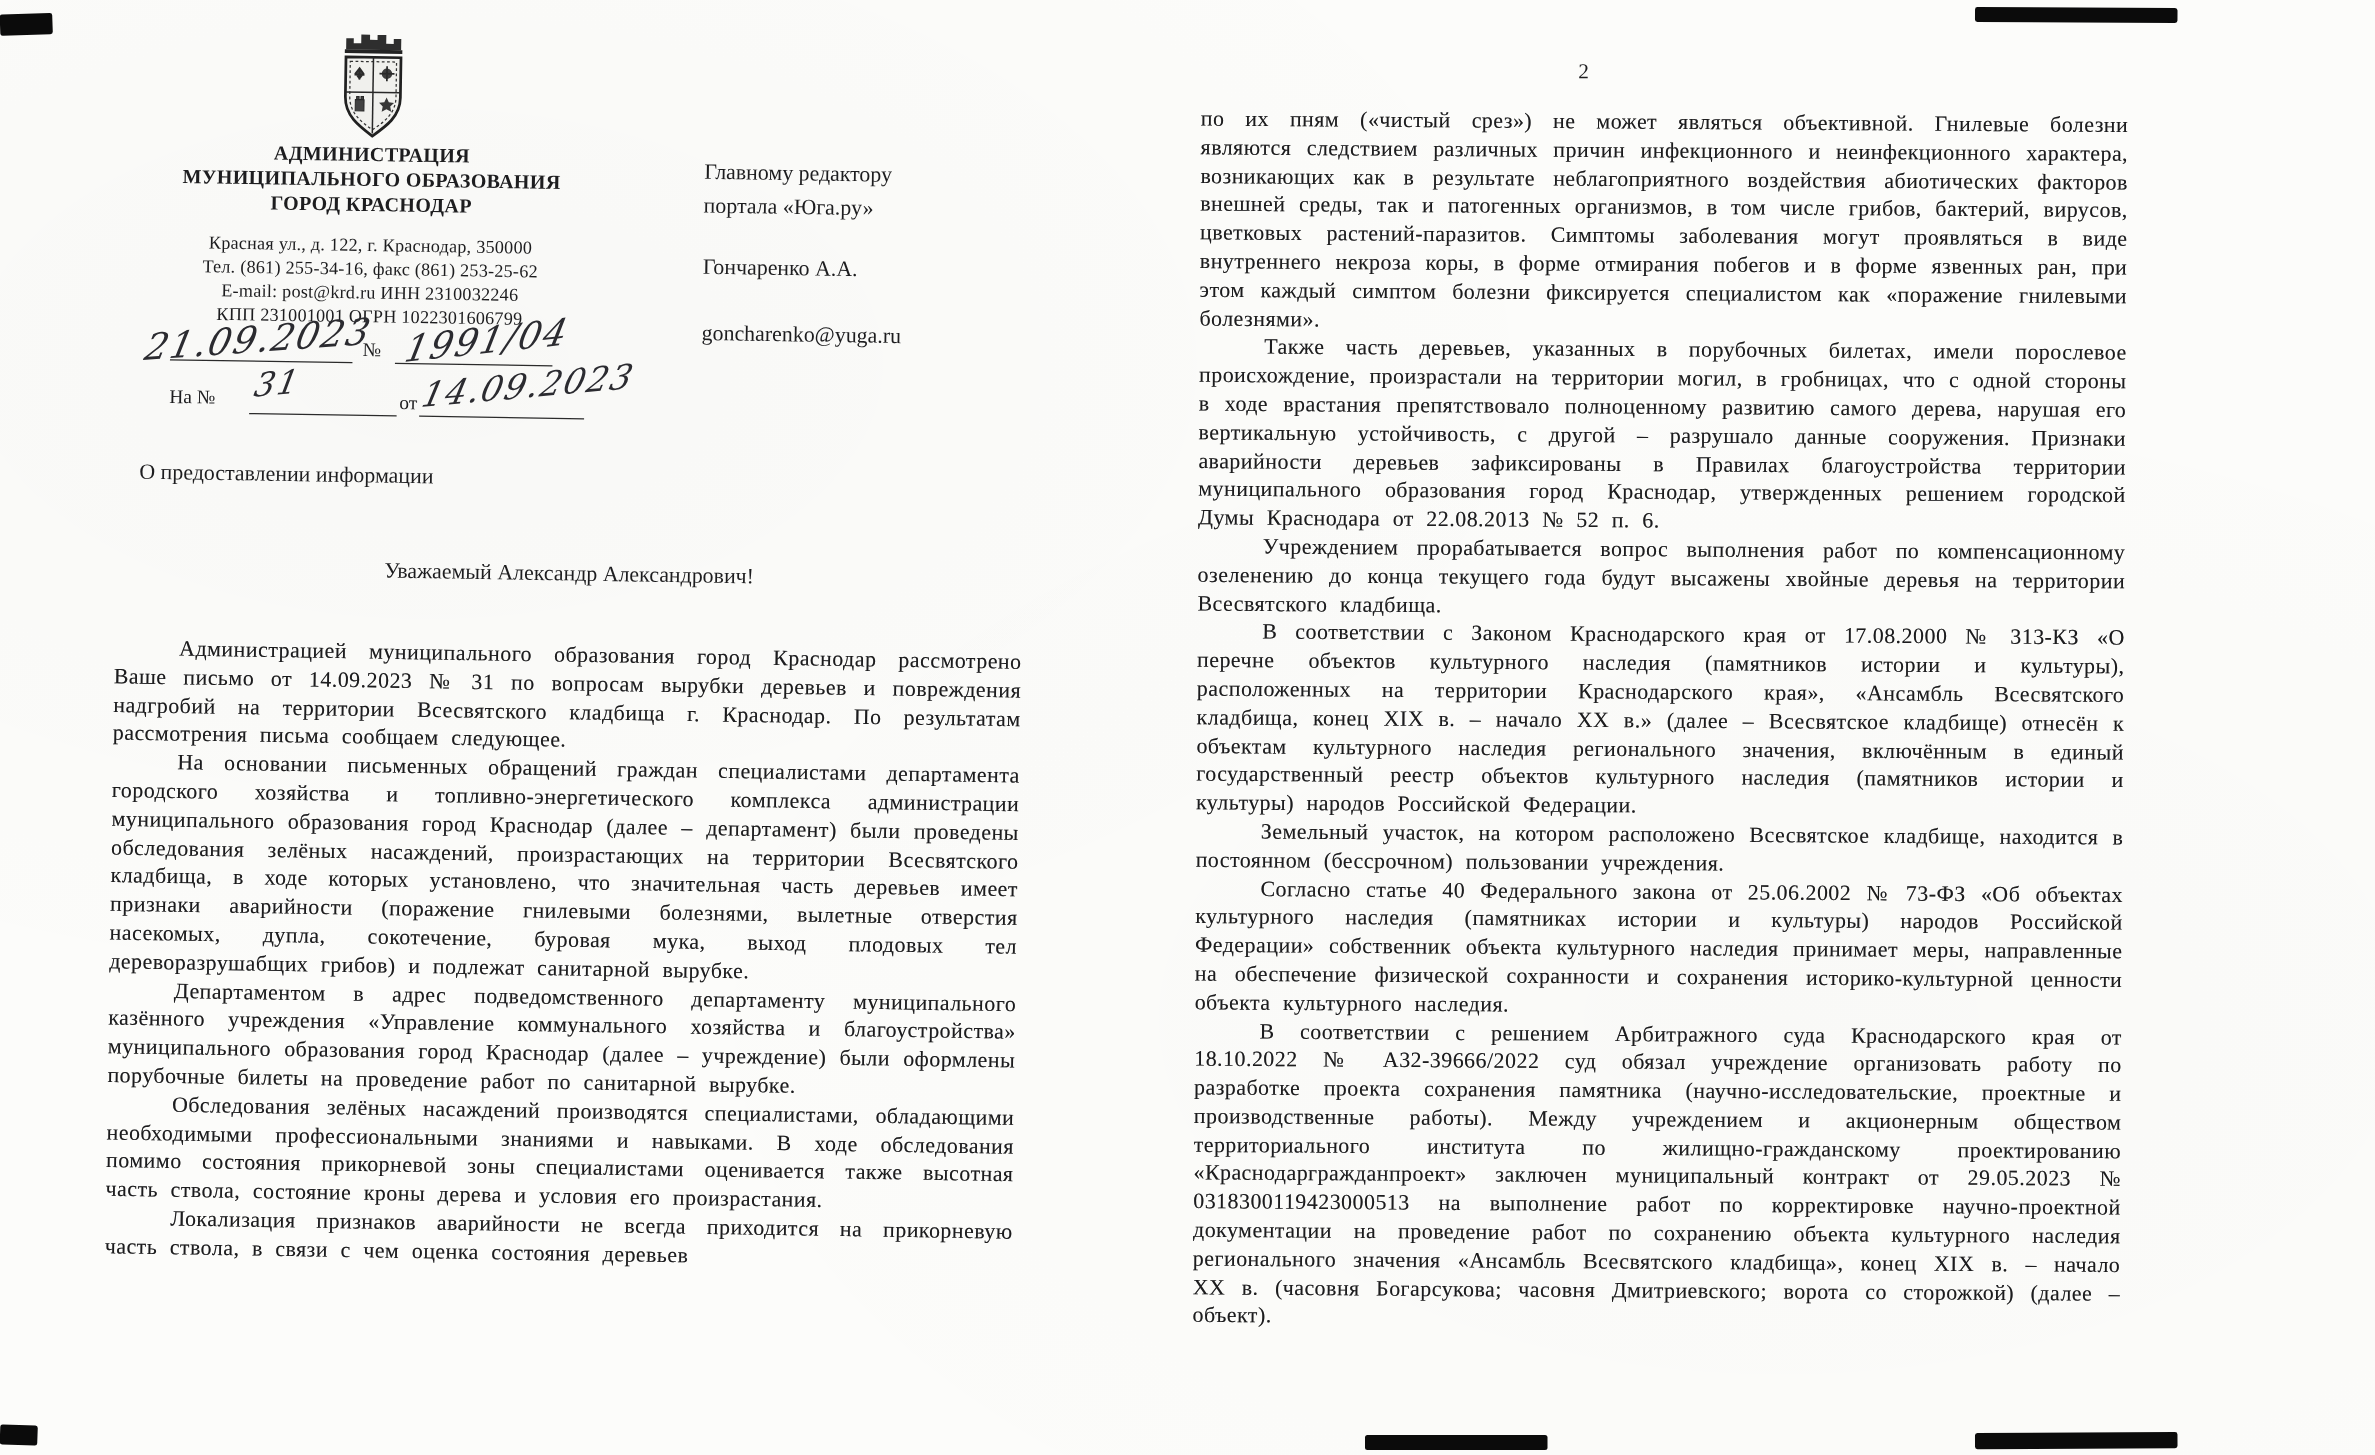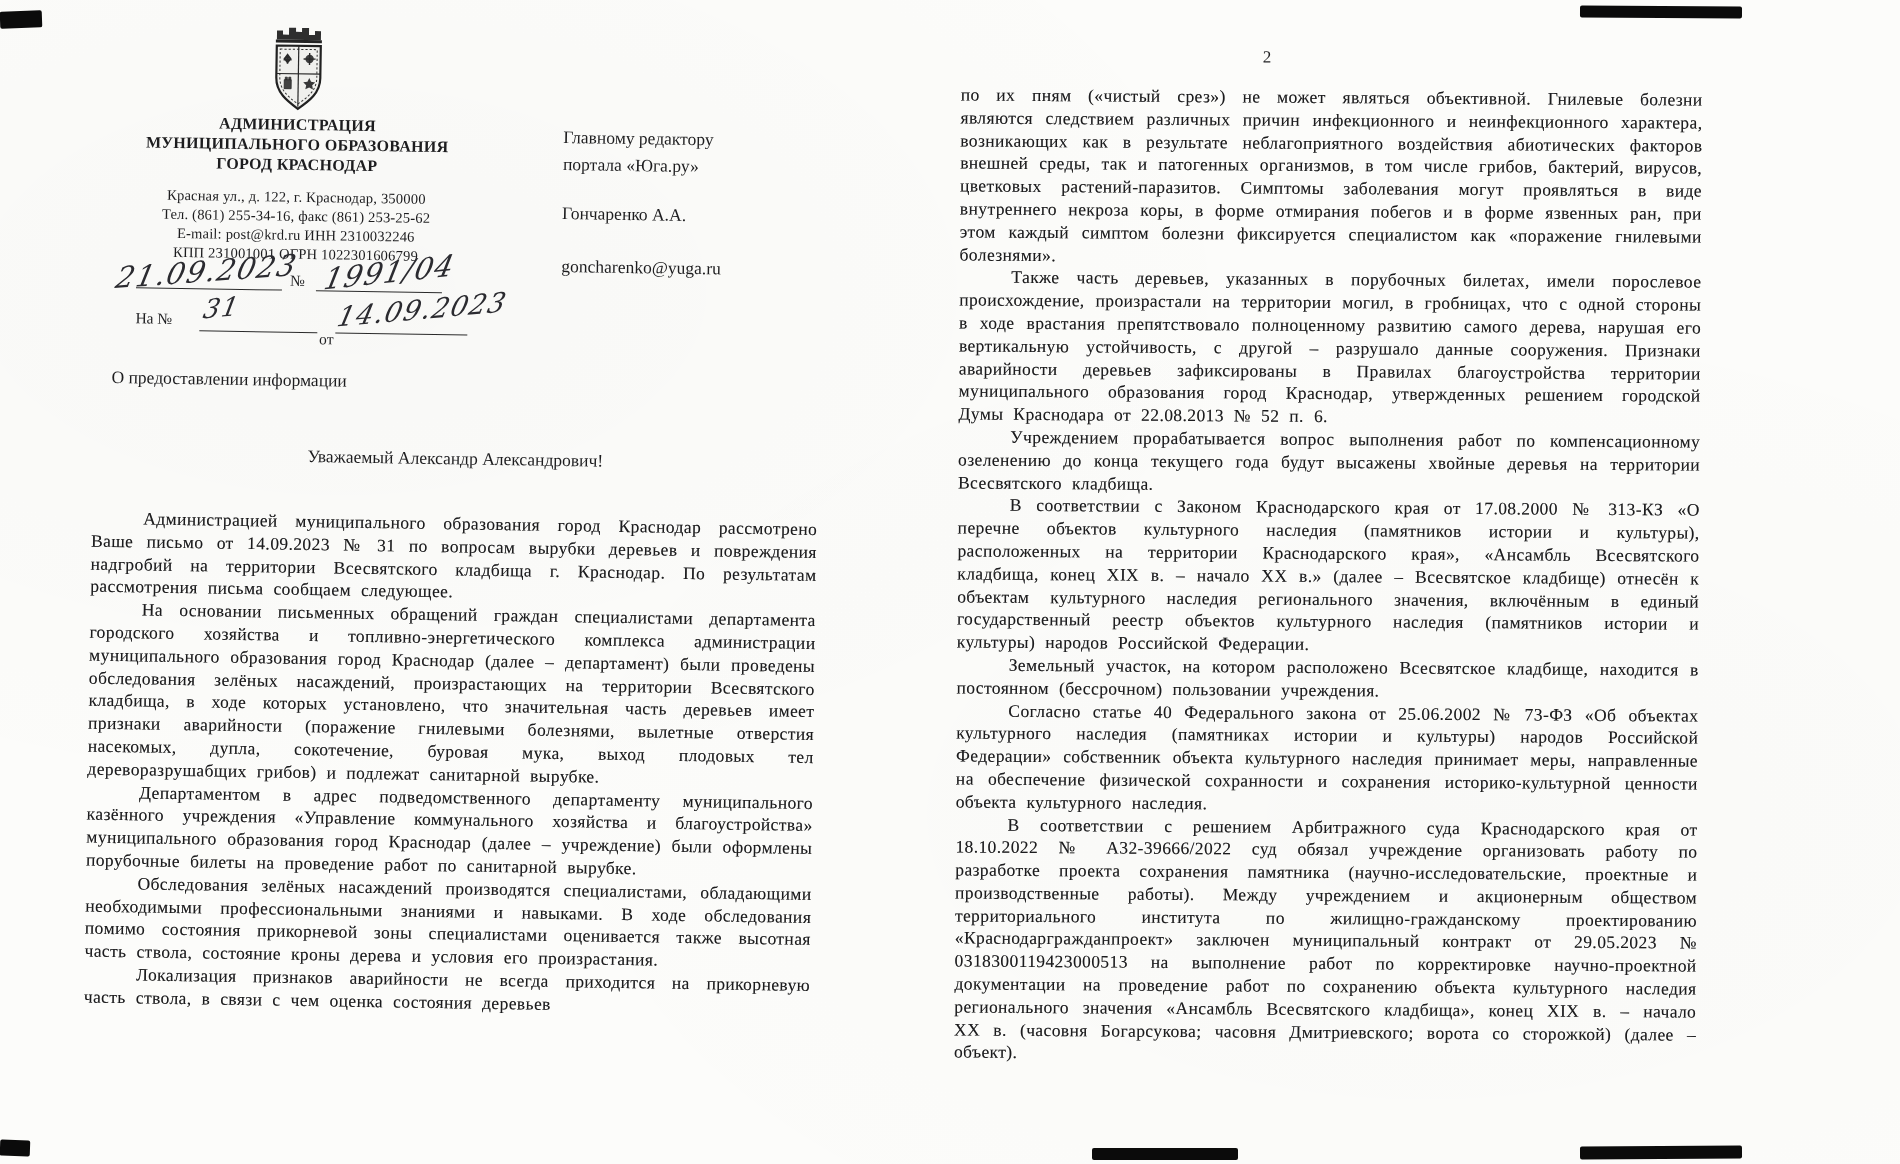--- a/index.html
+++ b/index.html
@@ -26,21 +26,21 @@
   .address{margin-top:13px;font-size:14.5px;line-height:19px;letter-spacing:0.2px;}
   .requisites{position:relative;margin-top:6px;height:96px;text-align:left;font-size:15.5px;}
   .rule{position:absolute;height:0;border-bottom:1.6px solid #2b2b2b;}
   .rule-a{left:36px;top:20px;width:146px;}
   .rule-b{left:216px;top:20px;width:126px;}
   .rule-c{left:100px;top:62px;width:118px;}
   .rule-d{left:236px;top:62px;width:132px;}
   .req-label{position:absolute;color:#1d1d1f;}
   .lbl-no{left:190px;top:2px;}
   .lbl-na{left:36px;top:42px;}
-  .lbl-ot{left:220px;top:60px;}
+  .lbl-ot{left:220px;top:44px;}
   .hw{
     position:absolute;font-family:"DejaVu Serif", serif;font-style:italic;
     color:#2b2b30;white-space:nowrap;letter-spacing:1.5px;
   }
   .hw-date{left:16px;top:-14px;font-size:29px;transform:rotate(-5deg) skewX(-16deg);}
   .hw-num{left:224px;top:-16px;font-size:29px;transform:rotate(-7deg) skewX(-18deg);}
   .hw-ref{left:104px;top:24px;font-size:26px;transform:rotate(-6deg) skewX(-16deg);}
   .hw-refdate{left:238px;top:22px;font-size:27px;transform:rotate(-6deg) skewX(-18deg);}
 
   

